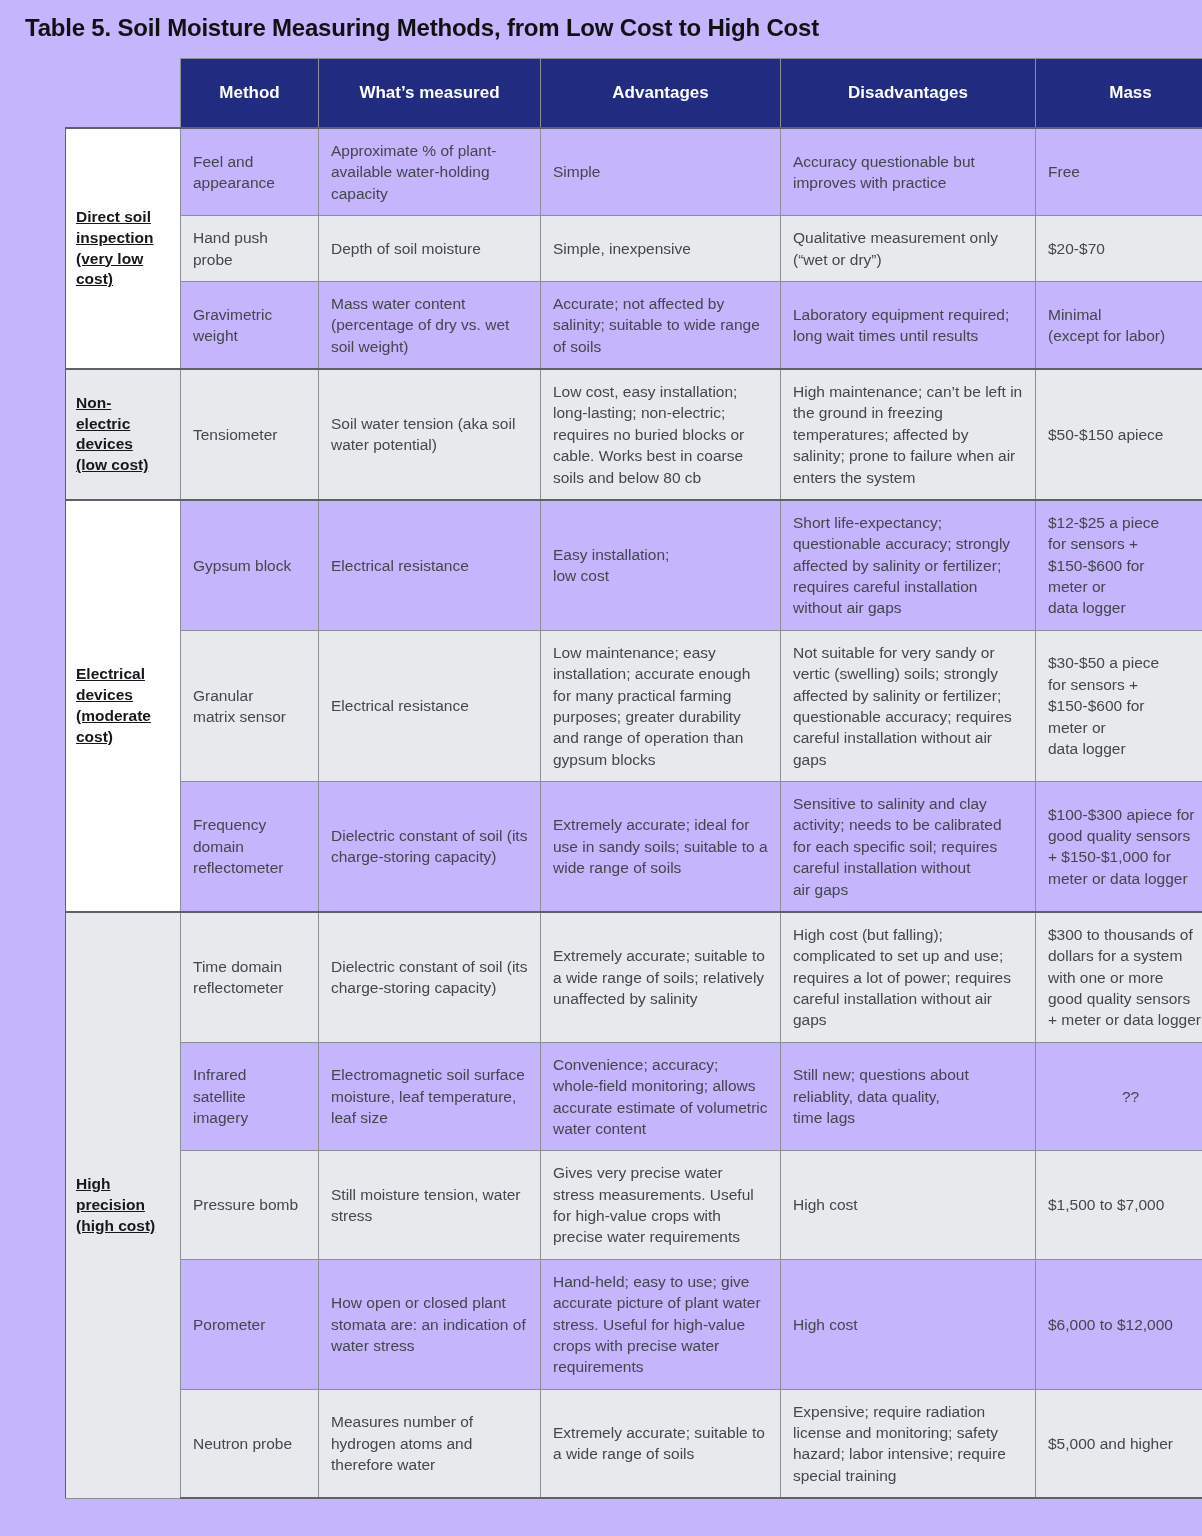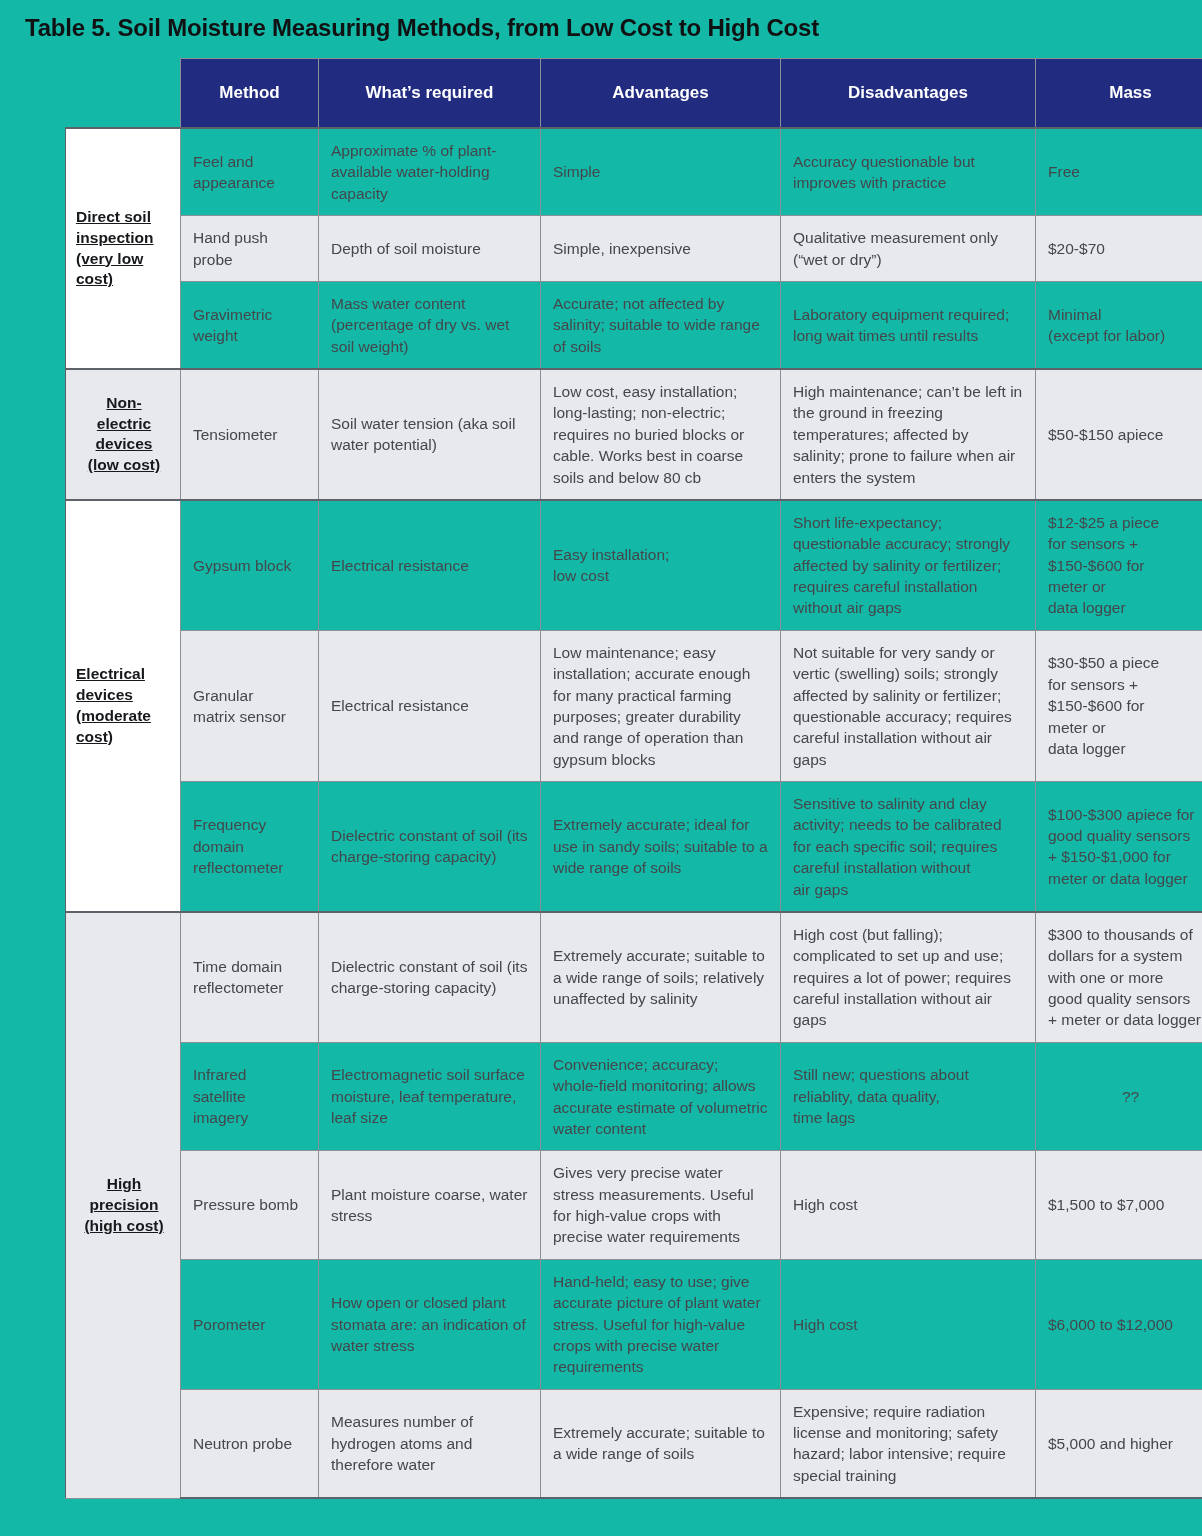--- a/index.html
+++ b/index.html
@@ -6,21 +6,21 @@
     margin: 0;
     padding: 0;
     background: #ffffff;
     font-family: "Liberation Sans", sans-serif;
   }
   .page {
     width: 1202px;
     min-height: 1536px;
     box-sizing: border-box;
     padding: 8px 17px 20px 25px;
-    background: #14b8a6;
+    background: #c4b5fd;
   }
   .title {
     font-size: 24px;
     font-weight: bold;
     color: #101113;
     margin: 6px 0 16px 0;
     letter-spacing: -0.2px;
   }
   table.soil-table {
     border-collapse: collapse;
@@ -63,21 +63,21 @@
   }
   td.g { background: #e8e9ed; }
   td.group {
     font-weight: bold;
     color: #16181b;
     line-height: 1.34;
     padding: 10px 8px 10px 10px;
     background: #ffffff;
     text-decoration: underline;
   }
-  td.group.g { background: #e8e9ed; text-align: center; }
+  td.group.g { background: #e8e9ed; }
   td.center { text-align: center; }
   tr.group-start td { border-top: 2px solid #5d6268; }
   tbody tr:last-child td { border-bottom: 2px solid #5d6268; }
   tbody td:first-child { border-left-color: #5d6268; }
   tbody td:last-child { border-right-color: #8b8f96; }
 </style>
 </head>
 <body>
 
 <div class="page">
@@ -89,21 +89,21 @@
       <col class="c-method">
       <col class="c-measured">
       <col class="c-adv">
       <col class="c-dis">
       <col class="c-cost">
     </colgroup>
     <thead>
       <tr>
         <th class="corner"></th>
         <th class="hdr">Method</th>
-        <th class="hdr">What’s required</th>
+        <th class="hdr">What’s measured</th>
         <th class="hdr">Advantages</th>
         <th class="hdr">Disadvantages</th>
         <th class="hdr">Mass</th>
       </tr>
     </thead>
     <tbody>
         <tr class="group-start">
           <td class="group" rowspan="3">Direct soil
 inspection
 (very low
@@ -204,21 +204,21 @@
 satellite
 imagery</td>
           <td>Electromagnetic soil surface moisture, leaf temperature, leaf size</td>
           <td>Convenience; accuracy; whole-field monitoring; allows accurate estimate of volumetric water content</td>
           <td>Still new; questions about reliablity, data quality,
 time lags</td>
           <td class="center">??</td>
         </tr>
         <tr>
           <td class="g">Pressure bomb</td>
-          <td class="g">Plant moisture coarse, water stress</td>
+          <td class="g">Still moisture tension, water stress</td>
           <td class="g">Gives very precise water stress measurements. Useful for high-value crops with precise water requirements</td>
           <td class="g">High cost</td>
           <td class="g">$1,500 to $7,000</td>
         </tr>
         <tr>
           <td>Porometer</td>
           <td>How open or closed plant stomata are: an indication of water stress</td>
           <td>Hand-held; easy to use; give accurate picture of plant water stress. Useful for high-value crops with precise water requirements</td>
           <td>High cost</td>
           <td>$6,000 to $12,000</td>

